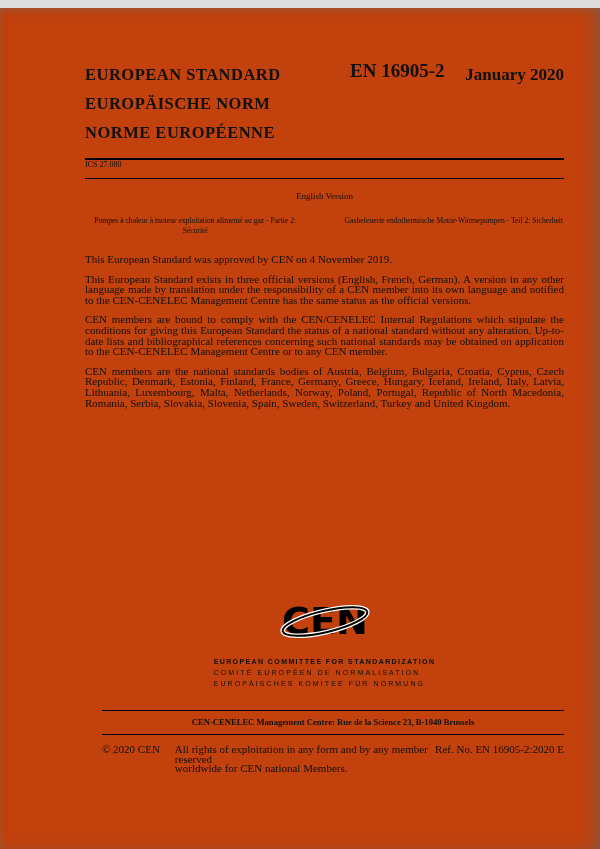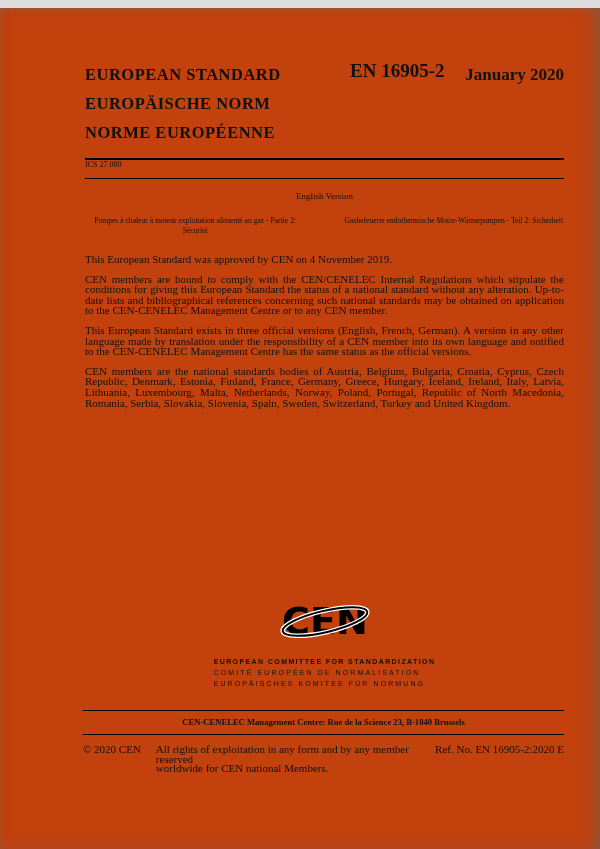--- a/index.html
+++ b/index.html
@@ -52,21 +52,21 @@
   .logo-block { position:absolute; left:85px; right:36px; top:580px; text-align:center; }
   .cen-logo { display:block; margin:0 auto 4px auto; }
   .committee { display:inline-block; text-align:left; }
   .committee div {
     font-family:"Liberation Sans", sans-serif;
     font-size:7px; letter-spacing:2.1px; line-height:11px; white-space:nowrap;
   }
   .committee div:first-child { font-weight:bold; letter-spacing:1.4px; }
 
   
-  .bottom-block { position:absolute; left:83px; right:36px; top:702px; }
+  .bottom-block { position:absolute; left:102px; right:36px; top:702px; }
   .mgmt-line { text-align:center; font-size:8.6px; font-weight:bold; padding:6px 0 7px 0; }
 
   .footer { display:flex; margin-top:10px; font-size:11px; line-height:9.6px; }
   .footer .copyright { white-space:nowrap; }
   .footer .rights { margin-left:15px; }
   .footer .refno { margin-left:auto; white-space:nowrap;text-align:right; }
 </style>
 </head>
 <body>
 
@@ -92,22 +92,22 @@
     <div class="eng-version">English Version</div>
 
 
     <div class="subtitles">
       <div class="subtitle">Pompes à chaleur à moteur exploitation alimenté au gaz - Partie 2: Sécurité</div>
       <div class="subtitle">Gasbefeuerte endothermische Motor-Wärmepumpen - Teil 2: Sicherheit</div>
     </div>
 
     <div class="body-text">
       <p>This European Standard was approved by CEN on 4 November 2019.</p>
+      <p>This European Standard exists in three official versions (English, French, German). A version in any other language made by translation under the responsibility of a CEN member into its own language and notified to the CEN-CENELEC Management Centre has the same status as the official versions.</p>
       <p>CEN members are bound to comply with the CEN/CENELEC Internal Regulations which stipulate the conditions for giving this European Standard the status of a national standard without any alteration. Up-to-date lists and bibliographical references concerning such national standards may be obtained on application to the CEN-CENELEC Management Centre or to any CEN member.</p>
-      <p>This European Standard exists in three official versions (English, French, German). A version in any other language made by translation under the responsibility of a CEN member into its own language and notified to the CEN-CENELEC Management Centre has the same status as the official versions.</p>
       <p>CEN members are the national standards bodies of Austria, Belgium, Bulgaria, Croatia, Cyprus, Czech Republic, Denmark, Estonia, Finland, France, Germany, Greece, Hungary, Iceland, Ireland, Italy, Latvia, Lithuania, Luxembourg, Malta, Netherlands, Norway, Poland, Portugal, Republic of North Macedonia, Romania, Serbia, Slovakia, Slovenia, Spain, Sweden, Switzerland, Turkey and United Kingdom.</p>
     </div>
 
   </div>
 
   <div class="logo-block">
     <svg class="cen-logo" width="92" height="64" viewBox="0 0 120 84" xmlns="http://www.w3.org/2000/svg">
       <text x="60" y="60" text-anchor="middle" font-family="DejaVu Sans, sans-serif" font-size="50" font-weight="bold" fill="#000">CEN</text>
       <g transform="rotate(-13 60 44)">
         <ellipse cx="60" cy="44" rx="57" ry="14" fill="none" stroke="#ffffff" stroke-width="6"></ellipse>

